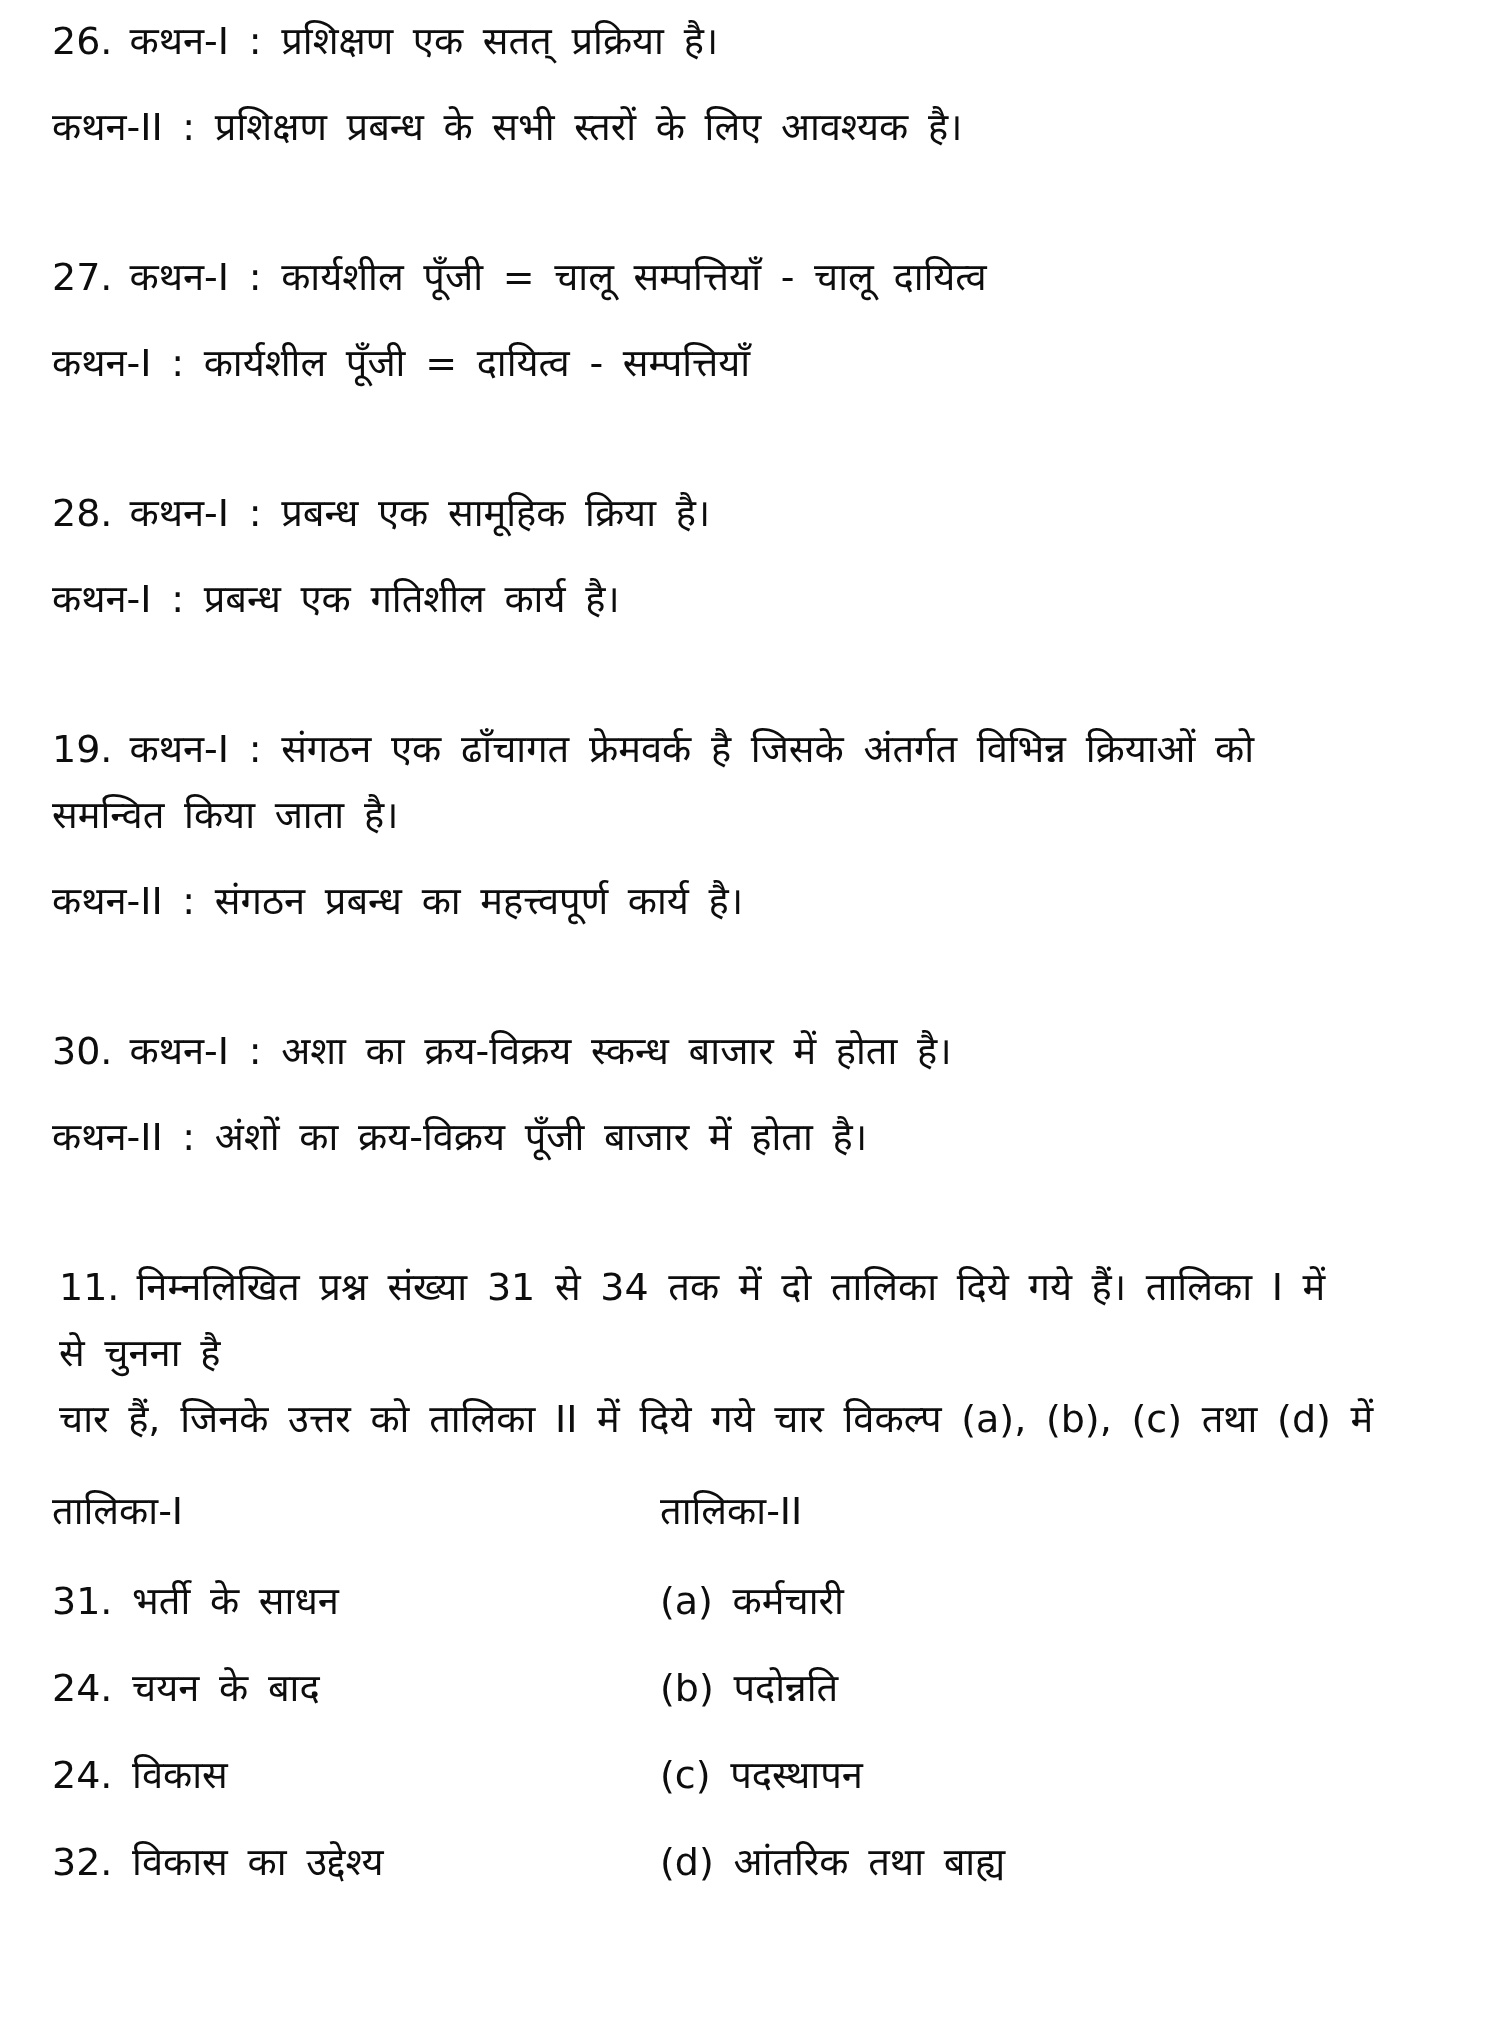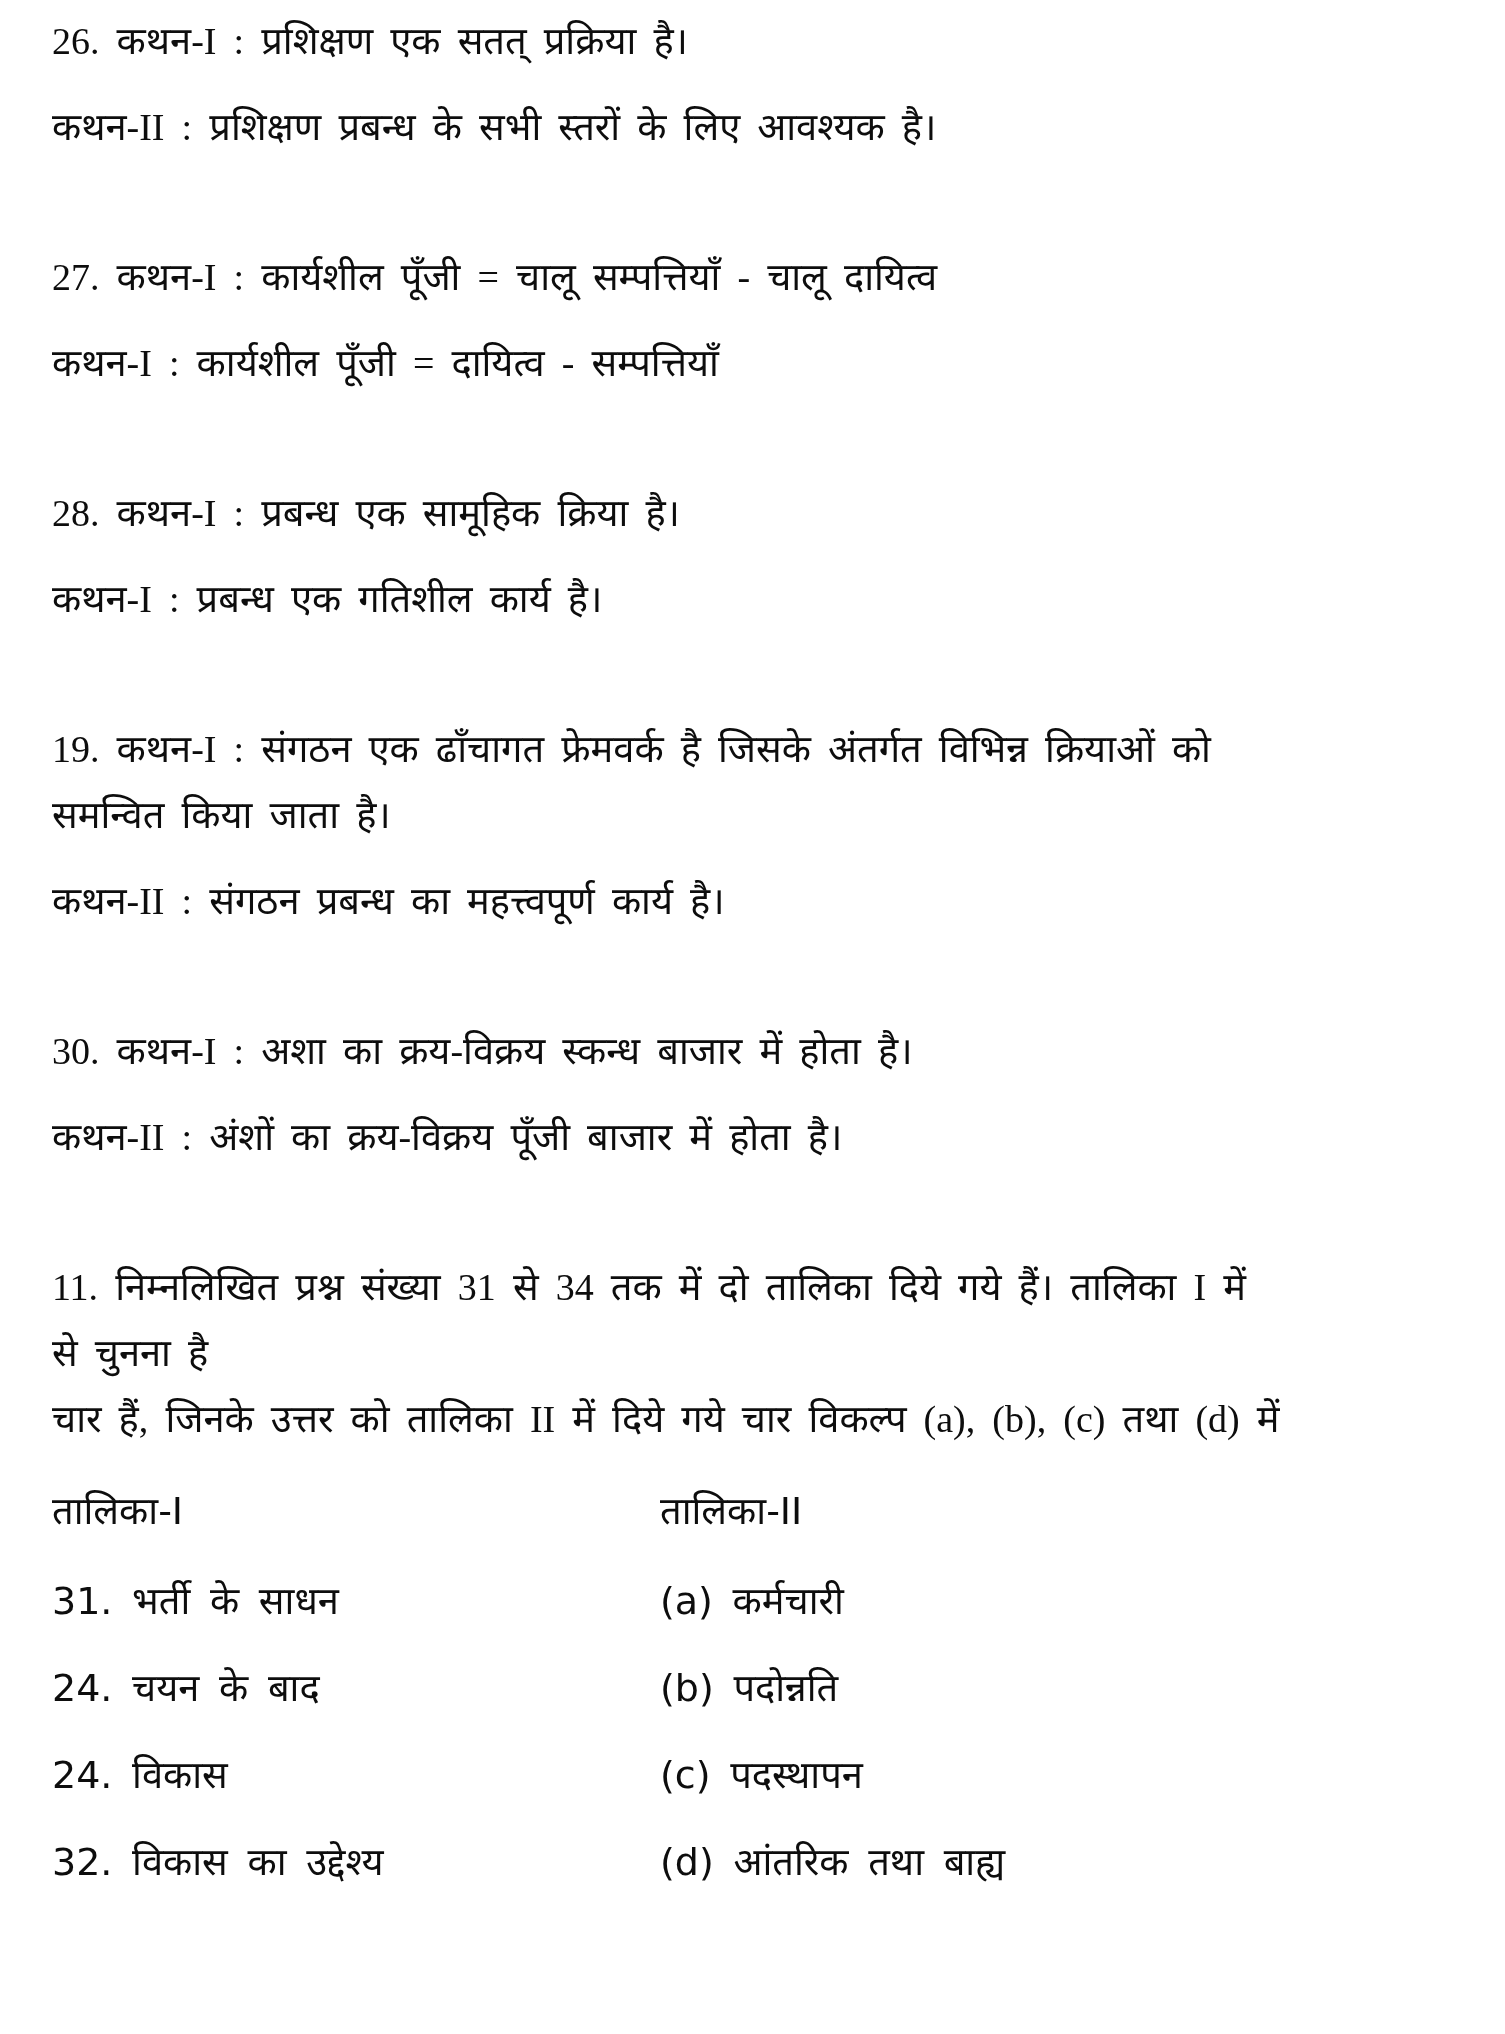--- a/index.html
+++ b/index.html
@@ -10,24 +10,24 @@
     background: #ffffff;
     color: #0d0d0d;
     font-family: "DejaVu Sans", sans-serif;
     font-size: 38px;
     line-height: 66px;
     word-spacing: 0.2em;
     padding: 8px 30px 0 52px;
     overflow: hidden;
   }
   .question { margin: 0 0 84px 0; }
-  .statement { margin: 0 0 20px 0; font-family: Liberation Serif, serif; }
+  .statement { margin: 0 0 20px 0; }
   .tline { white-space: nowrap; }
   .qnum { margin-right: 0.45em; }
-  .instruction-block { margin: 0 0 26px 0; }
+  .instruction-block { margin: 0 0 26px 7px; }
   .match-table { }
   .match-row {
     display: grid;
     grid-template-columns: 608px auto;
     margin: 0 0 21px 0;
     white-space: nowrap;
   }
   .match-row.header { margin-bottom: 24px; }
 </style>
 </head>

